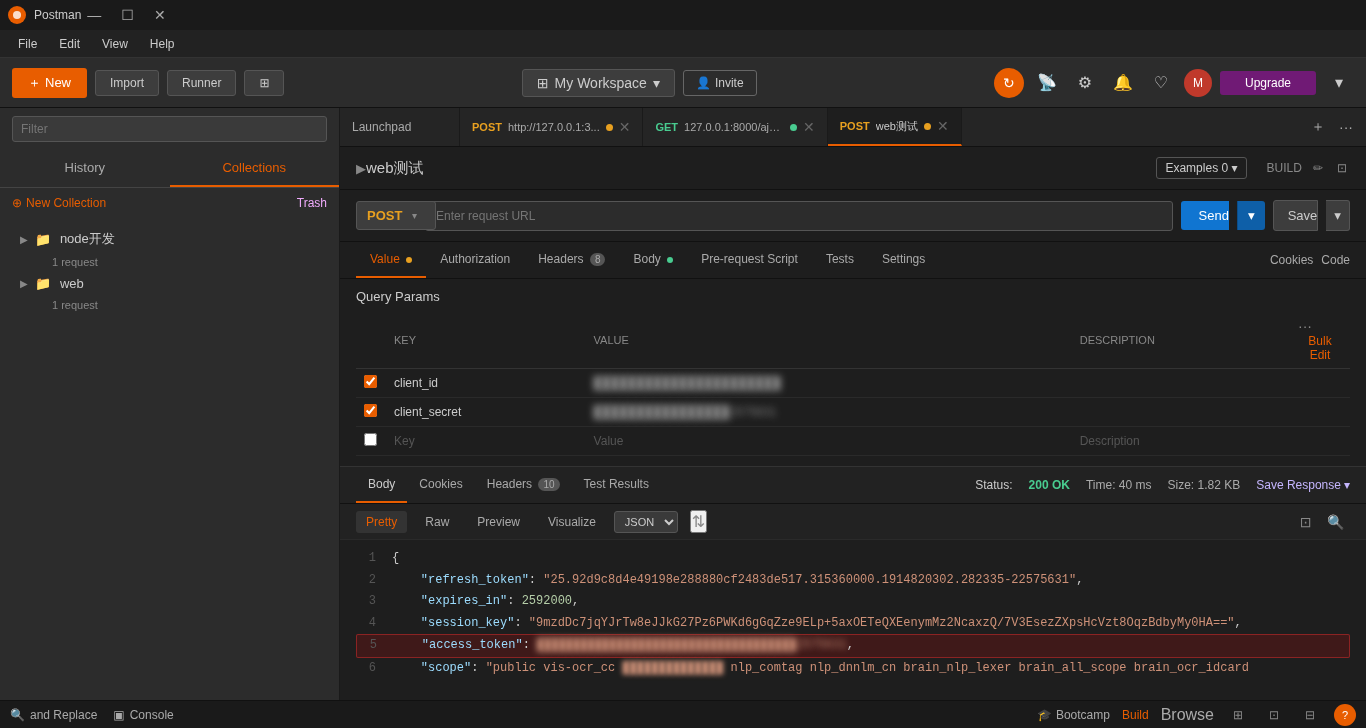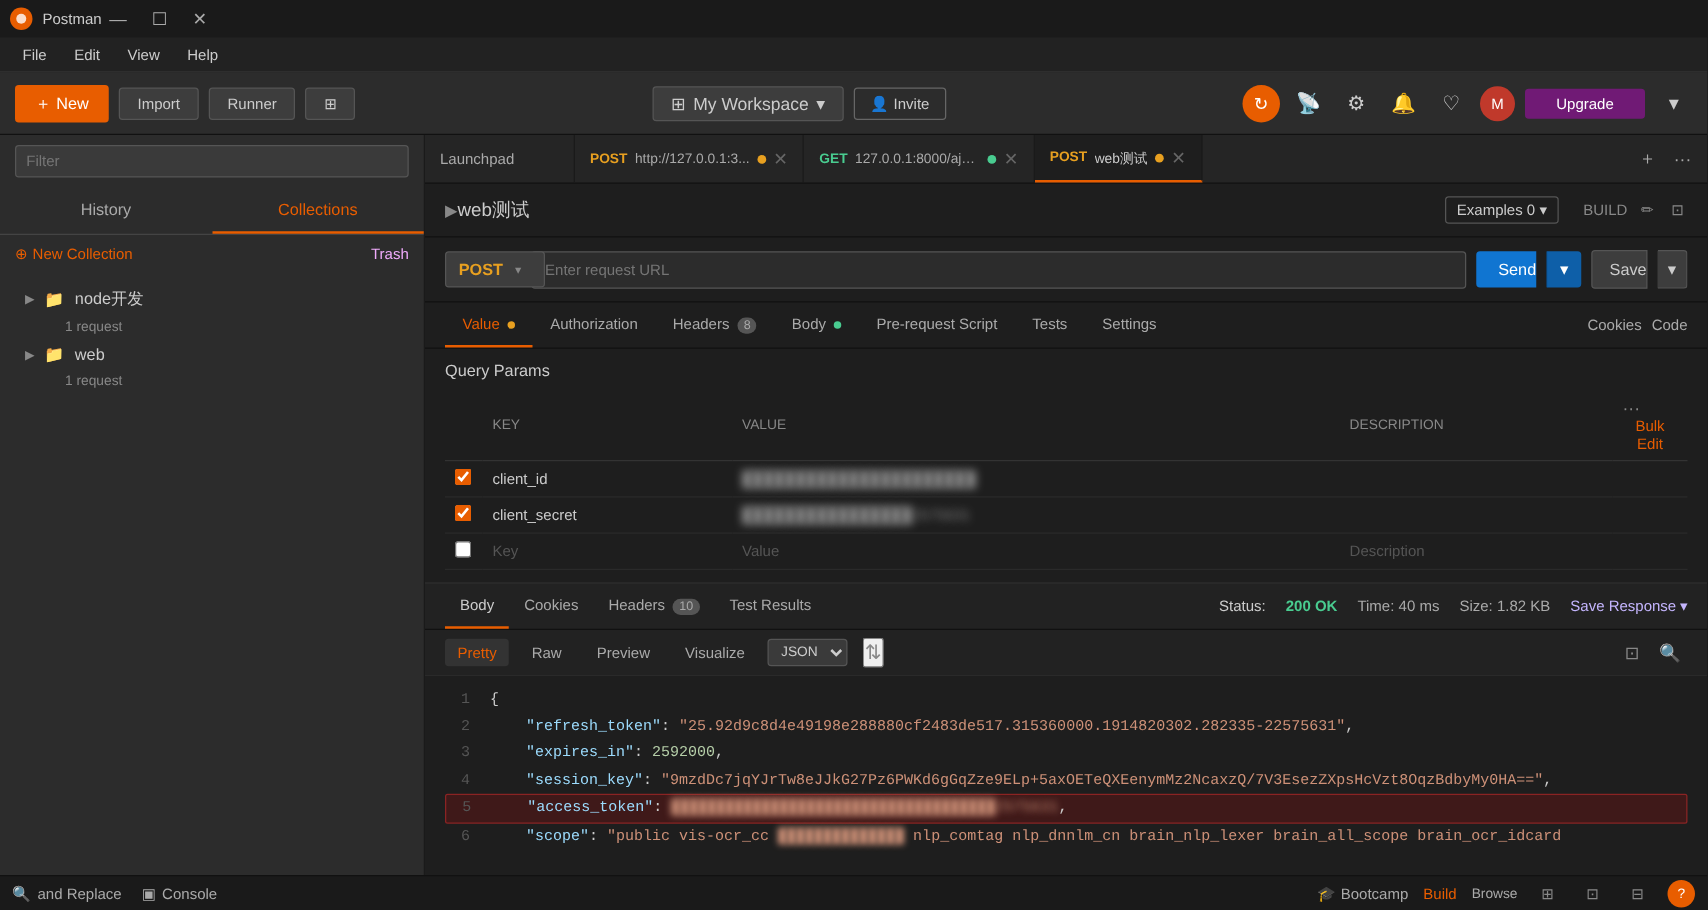--- a/index.html
+++ b/index.html
@@ -144,21 +144,21 @@
     .json-line { display: block; white-space: pre; }
     .highlight-line { background: rgba(255, 0, 0, 0.15); border: 1px solid rgba(255, 50, 50, 0.4); border-radius: 2px; }
 
     
     #bottombar { height: 28px; background: #1a1a1a; display: flex; align-items: center; padding: 0 10px; border-top: 1px solid #111; gap: 16px; }
     #find-replace-btn { display: flex; align-items: center; gap: 5px; color: #aaa; font-size: 12px; cursor: pointer; background: none; border: none; }
     #console-btn { display: flex; align-items: center; gap: 5px; color: #aaa; font-size: 12px; cursor: pointer; background: none; border: none; }
     #bottom-right { margin-left: auto; display: flex; align-items: center; gap: 12px; }
     #bootcamp-btn { color: #aaa; font-size: 12px; cursor: pointer; background: none; border: none; display: flex; align-items: center; gap: 4px; }
     #build-status { color: #e85d00; font-size: 12px; cursor: pointer; background: none; border: none; }
-    #browse-btn { color: #aaa; font-size: 11px; cursor: pointer; background: none; border: none; text-align: right; }
+    #browse-btn { color: #aaa; font-size: 16px; cursor: pointer; background: none; border: none; text-align: right; }
     .bottom-icon { font-size: 12px; color: #888; cursor: pointer; background: none; border: none; width: 24px; height: 24px; display: flex; align-items: center; justify-content: center; }
     #help-btn { width: 22px; height: 22px; border-radius: 50%; background: #e85d00; color: white; font-size: 11px; border: none; cursor: pointer; display: flex; align-items: center; justify-content: center; }
 
     
     ::-webkit-scrollbar { width: 6px; height: 6px; }
     ::-webkit-scrollbar-track { background: #2a2a2a; }
     ::-webkit-scrollbar-thumb { background: #555; border-radius: 3px; }
 
     select { outline: none; }
     input { outline: none; }

